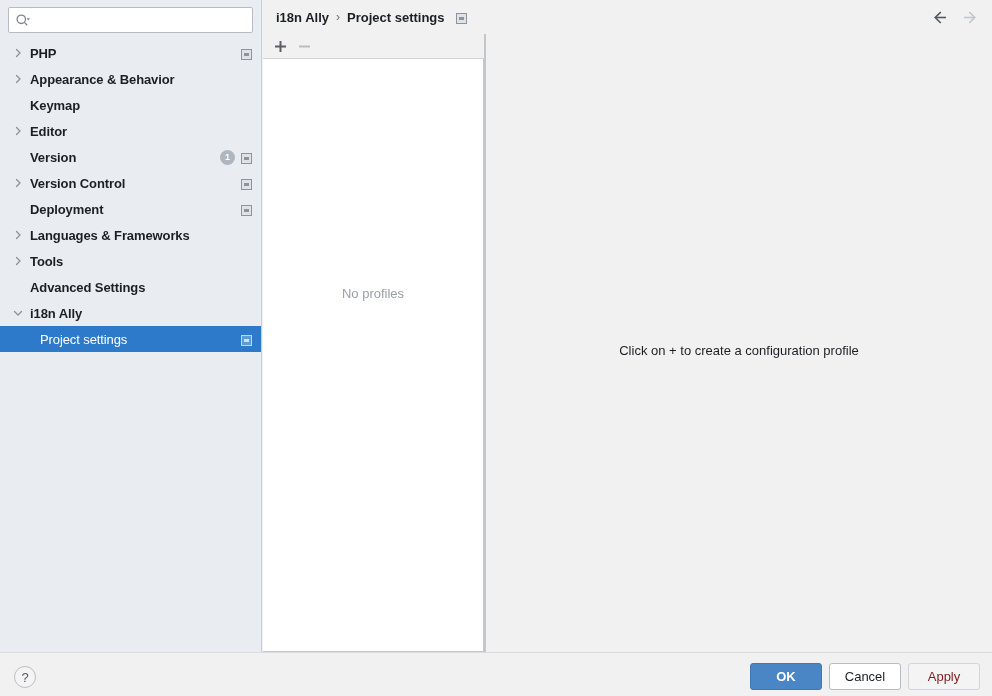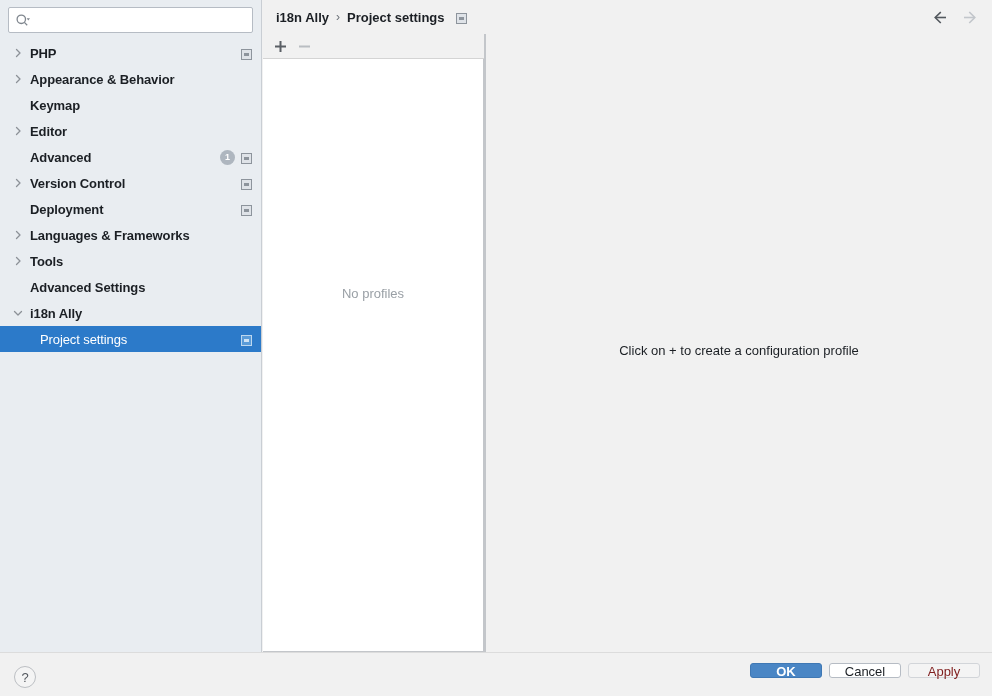--- a/index.html
+++ b/index.html
@@ -291,21 +291,21 @@
   }
   .dialog-buttons {
     position: absolute;
     right: 12px;
     top: 10px;
     display: flex;
     gap: 7px;
   }
   .btn {
     min-width: 72px;
-    height: 15px;
+    height: 27px;
     border-radius: 3px;
     font-family: "Liberation Sans", sans-serif;
     font-size: 13px;
     cursor: default;
     padding: 0 12px;
     box-sizing: border-box;
     border: 1px solid #b6bcc4;
     background: #ffffff;
     color: #1b1f24;
   }
@@ -371,21 +371,21 @@
         <div class="tree-row">
           <span class="twisty">
             <svg width="12" height="12" viewBox="0 0 12 12">
               <path d="M4.5 2.5 L8 6 L4.5 9.5" fill="none" stroke="#8c9197" stroke-width="1.3" stroke-linecap="round" stroke-linejoin="round"></path>
             </svg>
           </span>
           <span class="tree-label">Editor</span>
         </div>
         <div class="tree-row">
           <span class="twisty empty"></span>
-          <span class="tree-label">Advanced</span>
+          <span class="tree-label">Version</span>
           <span class="row-right">
             <span class="badge-count">1</span>
             <span class="scope-icon"><svg width="11" height="11" viewBox="0 0 11 11">
                 <rect x="0.5" y="0.5" width="10" height="10" fill="#dfe3e8" stroke="#8d949c" stroke-width="1"></rect>
                 <rect x="3" y="4" width="5" height="3" fill="#8d949c"></rect>
               </svg></span>
           </span>
         </div>
         <div class="tree-row">
           <span class="twisty">

